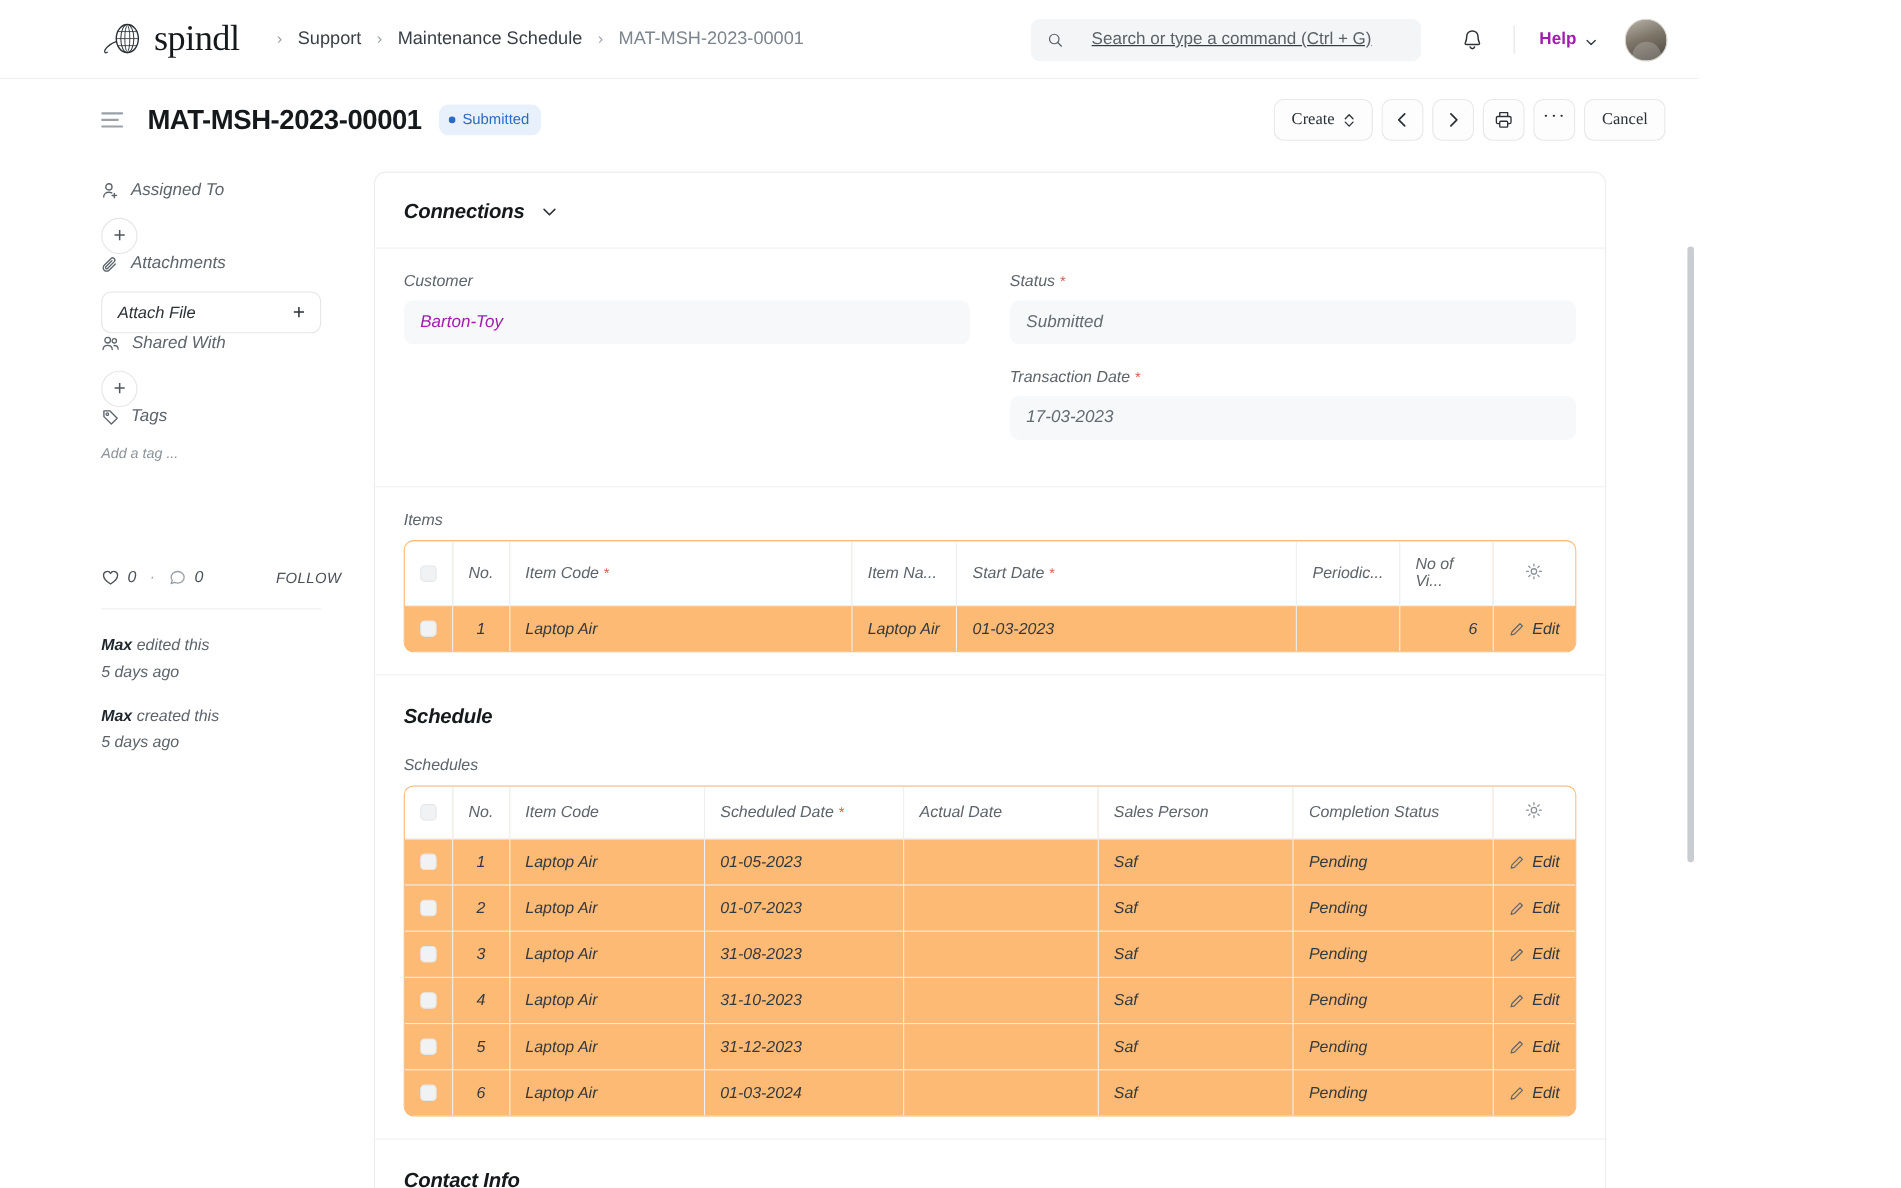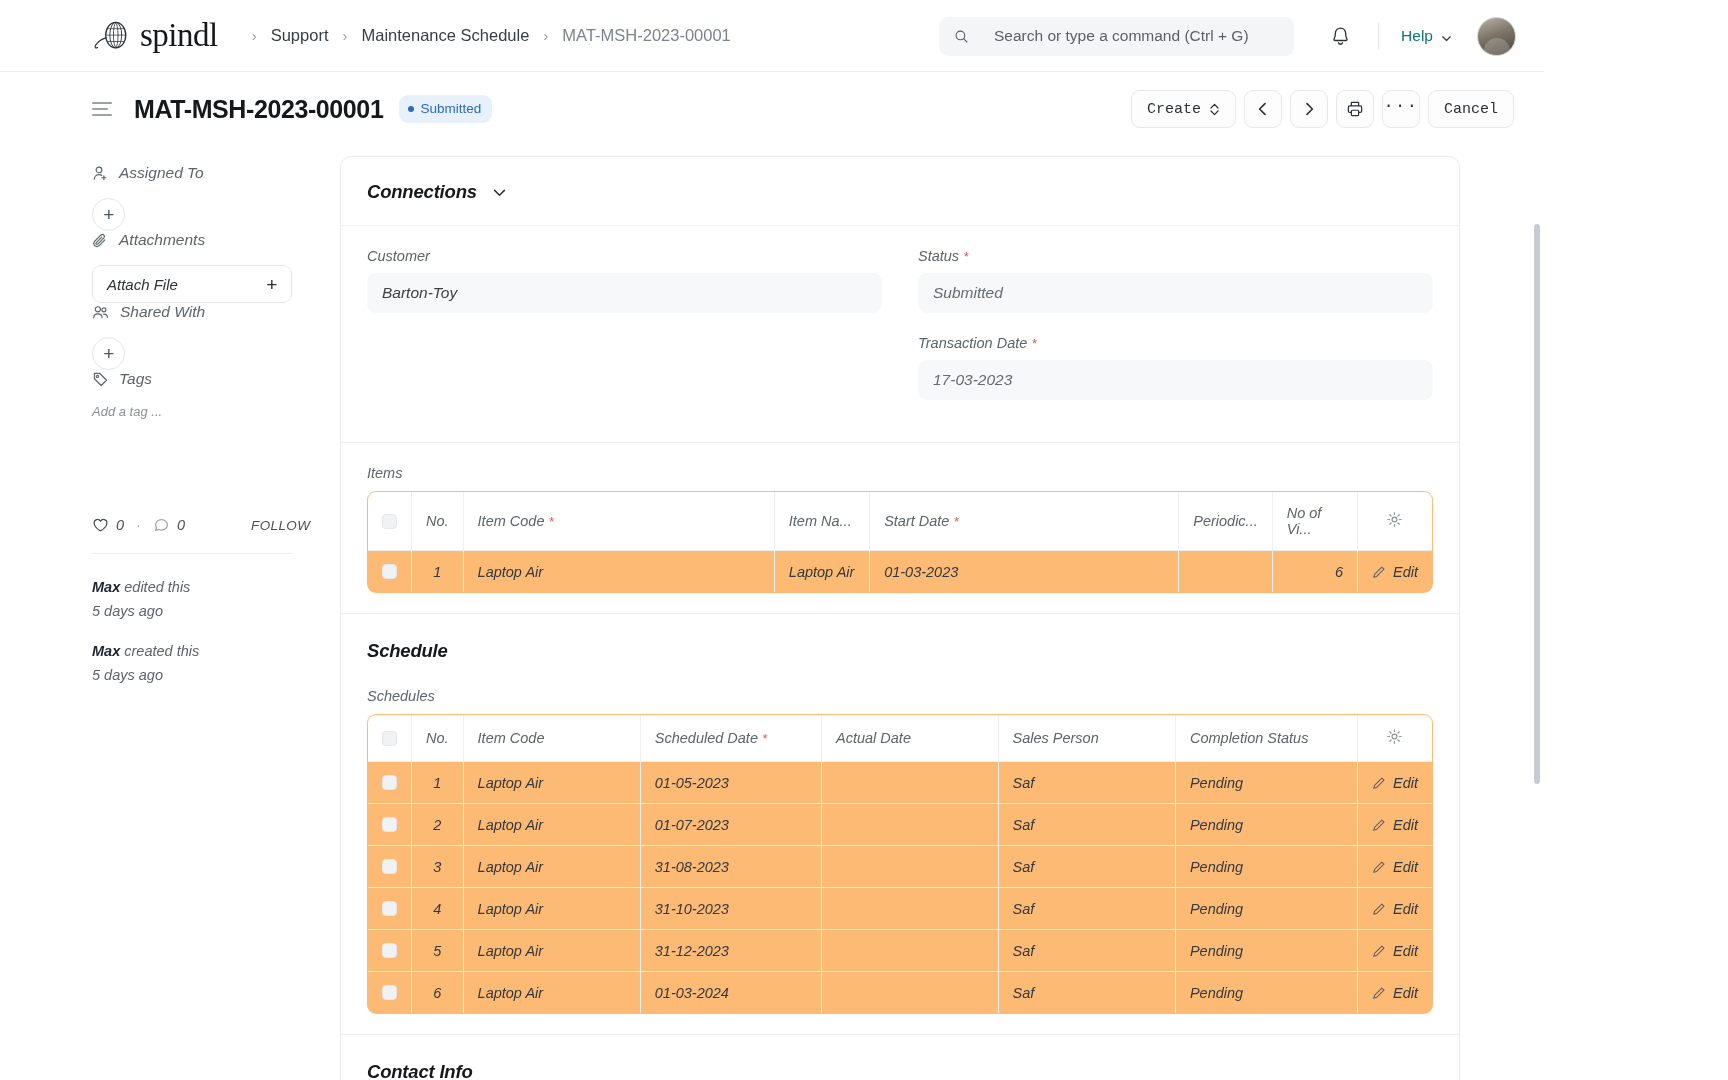--- a/index.html
+++ b/index.html
@@ -36,35 +36,36 @@
   .crumb-sep { color: #9aa1a9; font-size: 15px; padding: 0 12px; }
 
   .nav-right {
     position: absolute; right: 28px; top: 0; height: 72px;
     display: flex; align-items: center; gap: 0;
   }
   .searchbox {
     width: 355px; height: 39px; background: #f4f5f6; border-radius: 9px;
     display: flex; align-items: center; padding: 0 14px; gap: 25px;
     border: 1px solid transparent;
+    text-decoration: underline;
   }
   .searchbox input {
     border: none; outline: none; background: transparent;
     font-family: "Liberation Sans", sans-serif; font-size: 15.5px;
     color: #53595f; width: 100%;
   }
   .searchbox input::placeholder { color: #5b6167; }
   .bell-btn {
     width: 40px; height: 40px; display: flex; align-items: center; justify-content: center;
     margin-left: 26px; border-radius: 8px; cursor: pointer;
   }
   .nav-divider { width: 1px; height: 26px; background: #e2e4e7; margin: 0 18px; }
   .help-btn {
-    display: flex; align-items: flex-end; gap: 7px; font-size: 15.5px; color: #0f766e;
-    cursor: pointer; padding: 6px 4px;
+    display: flex; align-items: flex-end; gap: 7px; font-size: 15.5px; color: #a21caf;
+    cursor: pointer; padding: 6px 4px; font-weight: bold;
   }
   .avatar {
     width: 39px; height: 39px; border-radius: 50%; margin-left: 20px;
     background: linear-gradient(160deg,#b9b2a8 0%,#7d7568 45%,#4b4640 100%);
     position: relative; overflow: hidden; border: 1px solid #d6d3cd;
   }
   .avatar::after {
     content: ""; position: absolute; left: 50%; top: 56%;
     width: 26px; height: 26px; border-radius: 50%;
     background: rgba(255,255,255,.20); transform: translateX(-50%);
@@ -90,21 +91,21 @@
   .status-dot { width: 6px; height: 6px; border-radius: 50%; background: #2b6bc4; display:block; }
 
   .head-actions {
     position: absolute; right: 30px; top: 0; height: 74px;
     display: flex; align-items: center; gap: 8px;
   }
   .btn {
     height: 38px; border: 1px solid #e6e8ea; background: #fdfdfd; border-radius: 9px;
     display: flex; align-items: center; justify-content: center; gap: 8px;
     font-size: 15px; color: #2b3137; cursor: pointer; padding: 0 15px;
-    font-family: Liberation Mono, monospace;
+    font-family: Liberation Serif, serif;
   }
   .btn.icon-only { width: 38px; padding: 0; }
 
   
   .body-wrap { display: flex; height: calc(1080px - 72px - 74px); font-style: italic; }
   .sidebar { width: 340px; padding: 18px 36px 0 92px; background:#fff; }
   .side-head {
     display: flex; align-items: center; gap: 10px;
     font-size: 15.5px; color: #5d646b; margin-bottom: 16px;
   }
@@ -143,21 +144,21 @@
     border-bottom: 1px solid #f0f1f3; cursor: pointer;
   }
   .card-head h3 { font-size: 18.5px; font-weight: 700; color: #16191c; letter-spacing: -.2px; }
   .sec-body { padding: 22px 26px 20px 26px; }
   .grid2 { display: grid; grid-template-columns: 1fr 36px 1fr; }
   .field { margin-bottom: 22px; }
   .flabel { font-size: 14.5px; color: #5d646b; margin-bottom: 9px; }
   .req { color: #e05c4a; font-size: 13px; }
   .fctl {
     height: 40px; background: #f7f8f9; border-radius: 9px; border: 1px solid transparent;
-    display: flex; align-items: center; padding: 0 14px; font-size: 15.5px; color: #404040;
+    display: flex; align-items: center; padding: 0 14px; font-size: 15.5px; color: #a21caf;
   }
   .fctl.muted { color: #636a71; }
 
   .sec-divider { height: 1px; background: #f0f1f3; }
   .table-label { font-size: 14.5px; color: #5d646b; margin-bottom: 10px; }
 
   table.grid {
     width: 100%; border-collapse: collapse; border: 1px solid #edeef0;
     border-radius: 9px; overflow: hidden; background: #fdba74;
   }

